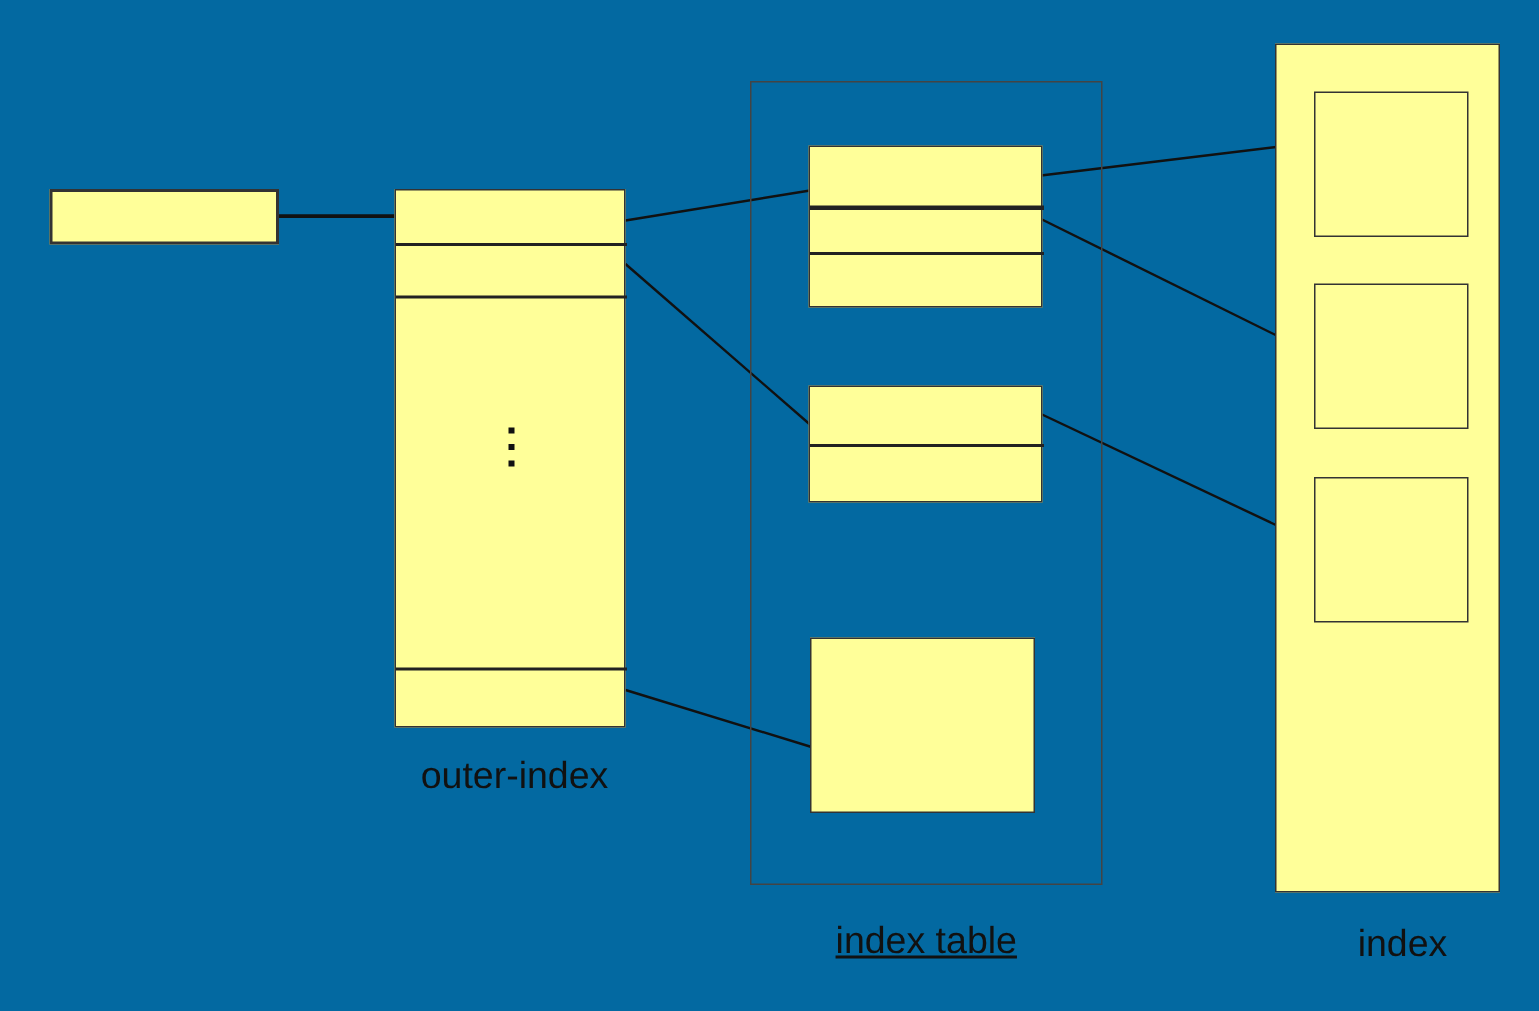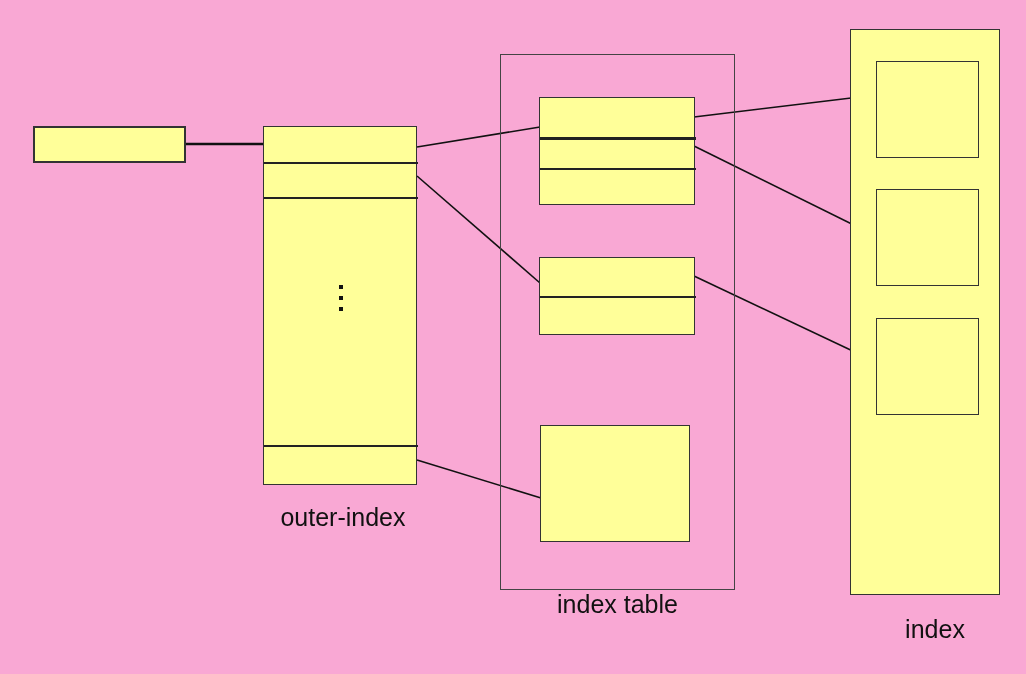--- a/index.html
+++ b/index.html
@@ -10,21 +10,21 @@
   body {
     width: 1026px;
     height: 674px;
     font-family: "Liberation Sans", sans-serif;
     overflow: hidden;
   }
   #canvas {
     position: relative;
     width: 1026px;
     height: 674px;
-    background: #f9a8d4;
+    background: #0369a1;
   }
   #wires {
     position: absolute;
     left: 0; top: 0;
     width: 1026px;
     height: 674px;
     pointer-events: none;
   }
   .box {
     position: absolute;
@@ -94,21 +94,21 @@
     <div class="hrule" style="left:0; top:39px; width:156px; height:2.5px;"></div>
     <div class="hrule" style="left:0; top:70px; width:156px; height:2px;"></div>
   </div>
 
   <div class="box" style="left:539px; top:257px; width:156px; height:78px; border-width:1.5px;">
     <div class="hrule" style="left:0; top:38px; width:156px; height:2px;"></div>
   </div>
 
   <div class="box" style="left:540px; top:425px; width:150px; height:117px; border-width:1.5px;"></div>
 
-  <div class="caption" style="left:515px; top:592px; width:205px;">index table</div>
+  <div class="caption" style="left:515px; top:615px; width:205px;text-decoration:underline;">index table</div>
 
   <div class="box" style="left:850px; top:29px; width:150px; height:566px; border-width:1.5px;">
     <div class="box" style="left:25px; top:31px; width:103px; height:97px; border-width:1.2px;"></div>
     <div class="box" style="left:25px; top:159px; width:103px; height:97px; border-width:1.2px;"></div>
     <div class="box" style="left:25px; top:288px; width:103px; height:97px; border-width:1.2px;"></div>
   </div>
 
   <div class="caption" style="left:860px; top:617px; width:150px;">index</div>
 
 </div>

